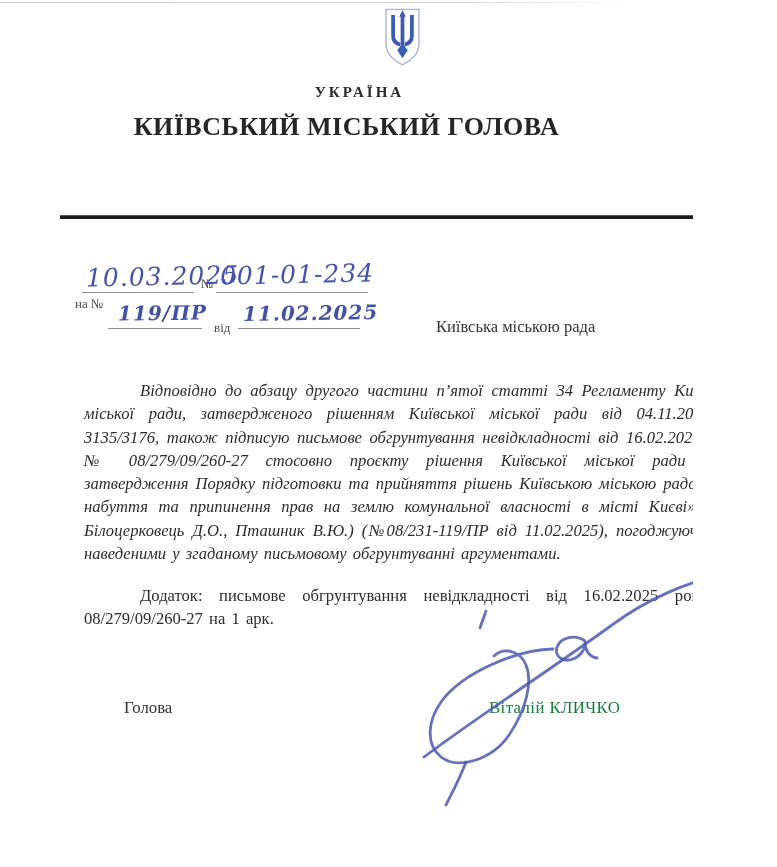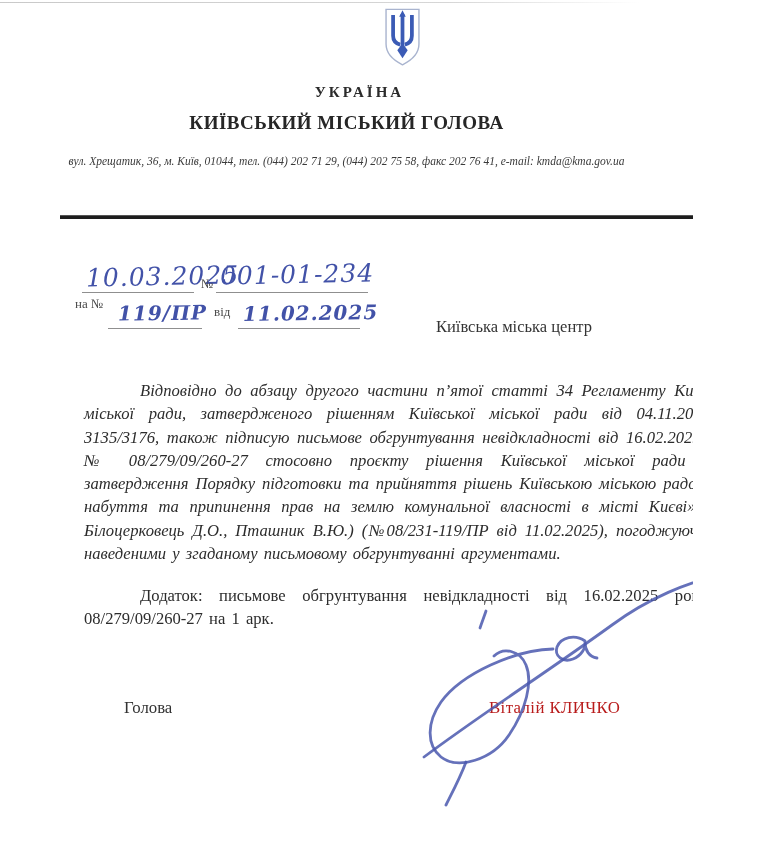--- a/index.html
+++ b/index.html
@@ -25,21 +25,21 @@
     position: absolute; left: 379px; top: 6px; width: 47px; height: 64px;
   }
   .country {
     position: absolute; left: 0; right: 0; top: 84px;
     text-align: center; font-weight: bold; font-size: 15px;
     letter-spacing: 3px; color: #2b2b2b;
     transform: translateX(13px);
   }
   .org-title {
     position: absolute; left: 0; right: 0; top: 112px;
-    text-align: center; font-weight: bold; font-size: 19px;
+    text-align: center; font-weight: bold; font-size: 26px;
     letter-spacing: 0.5px; color: #262626;
   }
   .address {
     position: absolute; left: 0; right: 0; top: 153px;
     text-align: center; font-style: italic; font-size: 11.5px;
     line-height: 17px; color: #3a3a3a;
   }
   .rule {
     position: absolute; left: 60px; top: 215px; width: 678px; height: 4px;
     background: #1d1d1d;
@@ -71,21 +71,21 @@
     word-spacing: 2px;
   }
   .p1 { top: 379px; font-style: italic; }
   .p2 { top: 584px; }
   .golova {
     position: absolute; left: 124px; top: 698px;
     font-size: 16.8px; color: #333; text-align: right;
   }
   .signer {
     position: absolute; left: 489px; top: 698px;
-    font-size: 16.8px; color: #b91c1c; letter-spacing: 0.4px;
+    font-size: 16.8px; color: #15803d; letter-spacing: 0.4px;
   }
   .signature-svg {
     position: absolute; left: 410px; top: 570px; width: 320px; height: 245px;
     pointer-events: none;
   }
 </style>
 </head>
 <body>
 
 <div class="page">
@@ -101,42 +101,41 @@
       <path d="M50,14 V90"></path>
     </g>
     <path d="M50,6 L43,20 H57 Z" fill="#3b5bb5"></path>
     <path d="M50,76 L39,91 L50,108 L61,91 Z" fill="#3b5bb5"></path>
   </svg>
 
   <div class="country">УКРАЇНА</div>
   <div class="org-title">КИЇВСЬКИЙ МІСЬКИЙ ГОЛОВА</div>
 
   <div class="address">
-    <div>вул. Хрещатик, 36, м. Київ, 01044, тел. (044) 202 71 29, (044) 202 75 58, факс 202 76 41, e-mail: kmda@kma.gov.ua</div>
   </div>
 
   <div class="rule"></div>
 
   <div class="pos-abs hw hw-big" style="left:86px; top:262px;">10.03.2025</div>
   <div class="u-line" style="left:82px; top:292px; width:112px;"></div>
 
   <span class="ref-label" style="left:201px; top:276px;">№</span>
 
   <div class="pos-abs hw hw-big" style="left:220px; top:260px;">001-01-234</div>
   <div class="u-line" style="left:216px; top:292px; width:152px;"></div>
 
   <span class="ref-label" style="left:75px; top:296px;">на №</span>
   <div class="pos-abs hw hw-bold" style="left:118px; top:301px;">119/ПР</div>
   <div class="u-line" style="left:108px; top:328px; width:94px;"></div>
 
-  <span class="ref-label" style="left:214px; top:304px;">від</span>
+  <span class="ref-label" style="left:214px; top:320px;">від</span>
   <div class="pos-abs hw hw-bold" style="left:243px; top:301px;">11.02.2025</div>
   <div class="u-line" style="left:238px; top:328px; width:122px;"></div>
 
-  <div class="addressee">Київська міська центр</div>
+  <div class="addressee">Київська міською рада</div>
 
   <p class="body-par p1">Відповідно до абзацу другого частини п’ятої статті 34 Регламенту Київської міської ради, затвердженого рішенням Київської міської ради від 04.11.2021 № 3135/3176, також підписую письмове обгрунтування невідкладності від 16.02.2025 року № 08/279/09/260-27 стосовно проєкту рішення Київської міської ради «Про затвердження Порядку підготовки та прийняття рішень Київською міською радою про набуття та припинення прав на землю комунальної власності  в місті Києві» (деп. Білоцерковець Д.О., Пташник В.Ю.) (№08/231-119/ПР від 11.02.2025), погоджуючись із наведеними у згаданому письмовому обгрунтуванні аргументами.</p>
   <p class="body-par p2">Додаток: письмове обгрунтування невідкладності від 16.02.2025 року № 08/279/09/260-27 на 1 арк.</p>
 
   <div class="golova">Голова</div>
   <div class="signer">Віталій КЛИЧКО</div>
 
   <svg class="signature-svg" viewBox="0 0 320 245" xmlns="http://www.w3.org/2000/svg">
     <g fill="none" stroke="#4a58ae" stroke-opacity="0.85" stroke-width="2.8" stroke-linecap="round">
       <path d="M14,187 C70,145 140,100 202,55 C240,27 280,12 304,7"></path>

